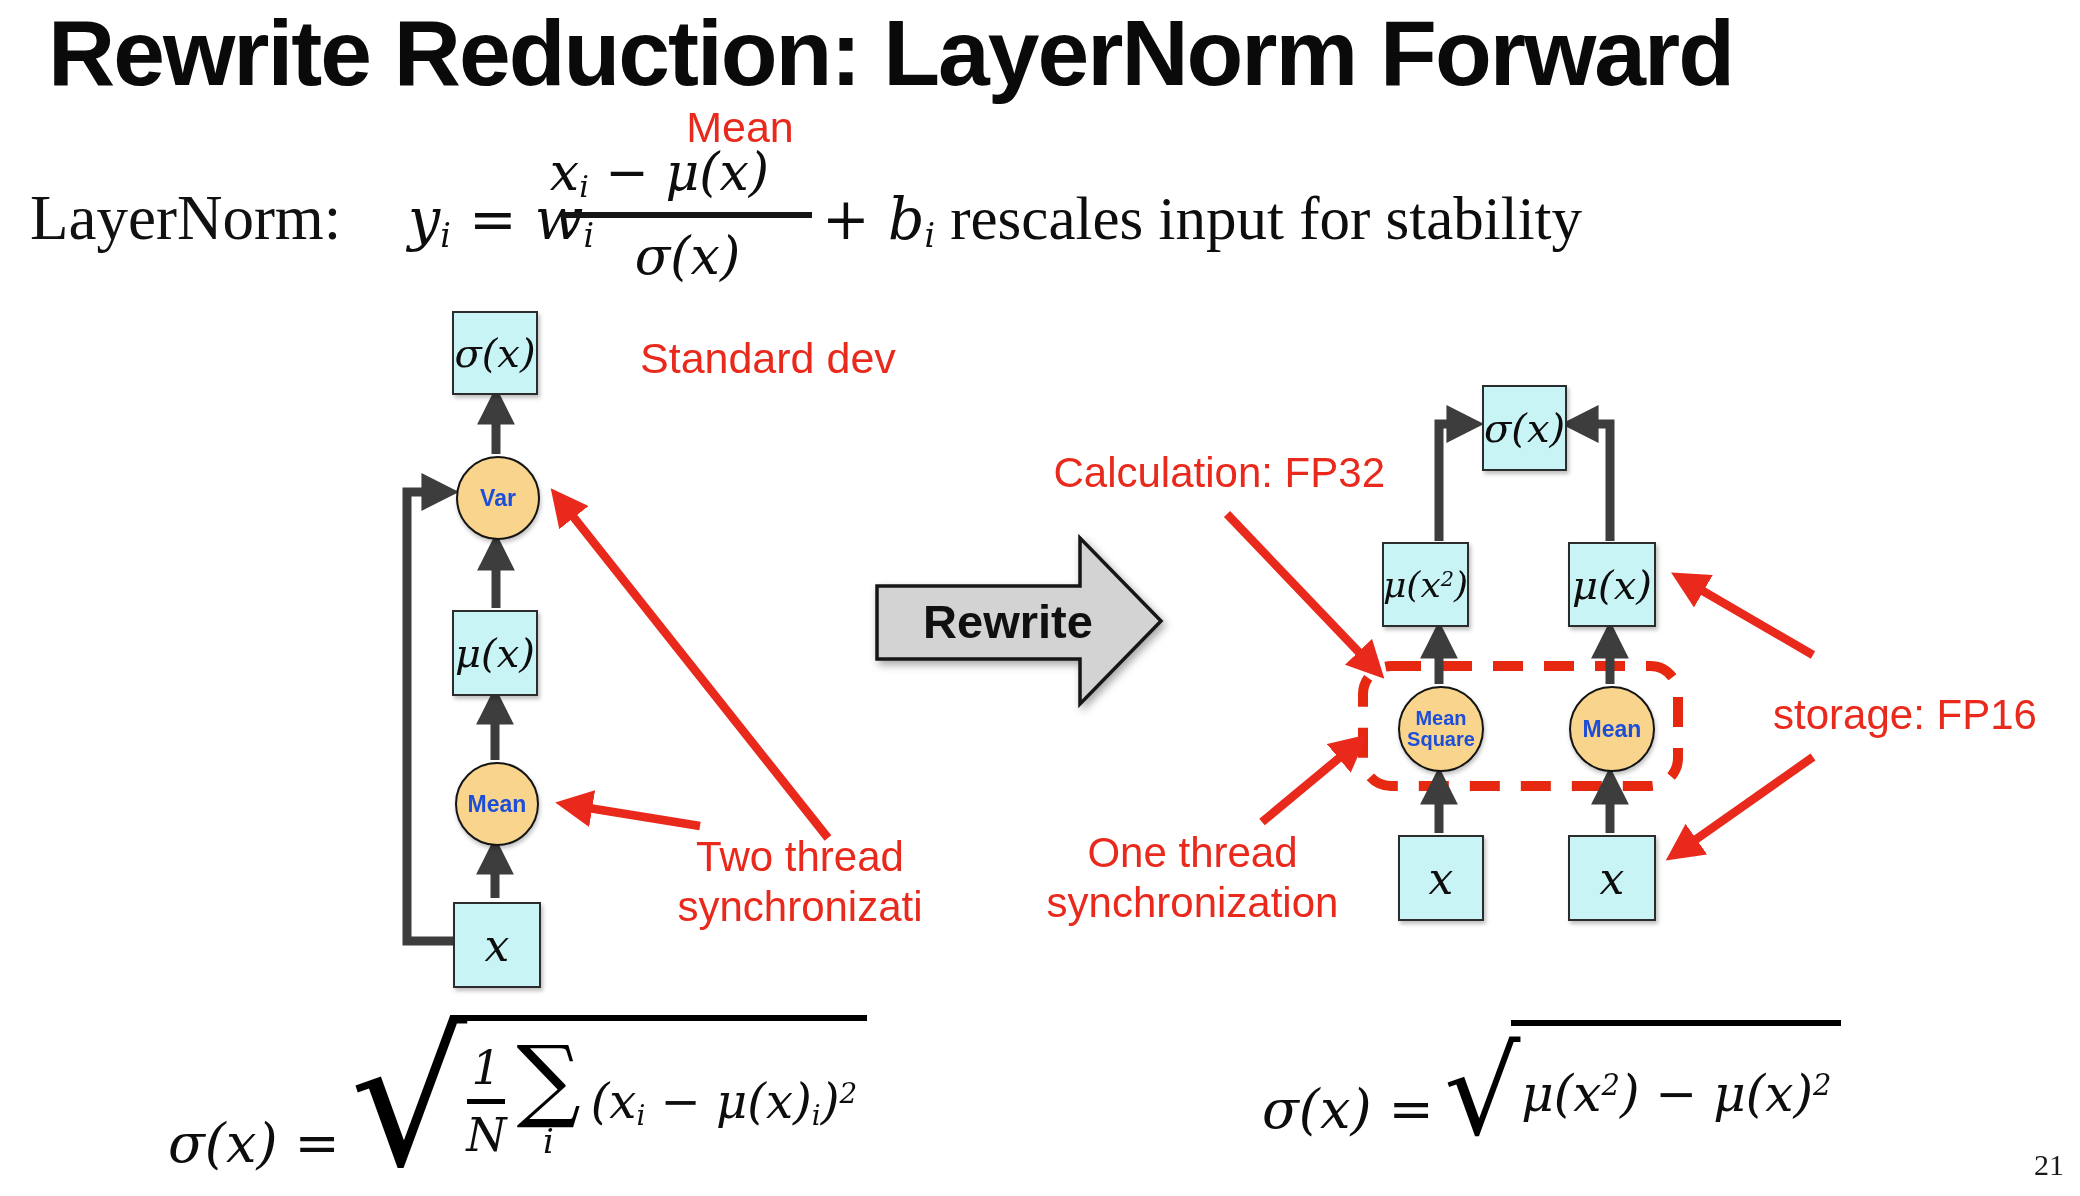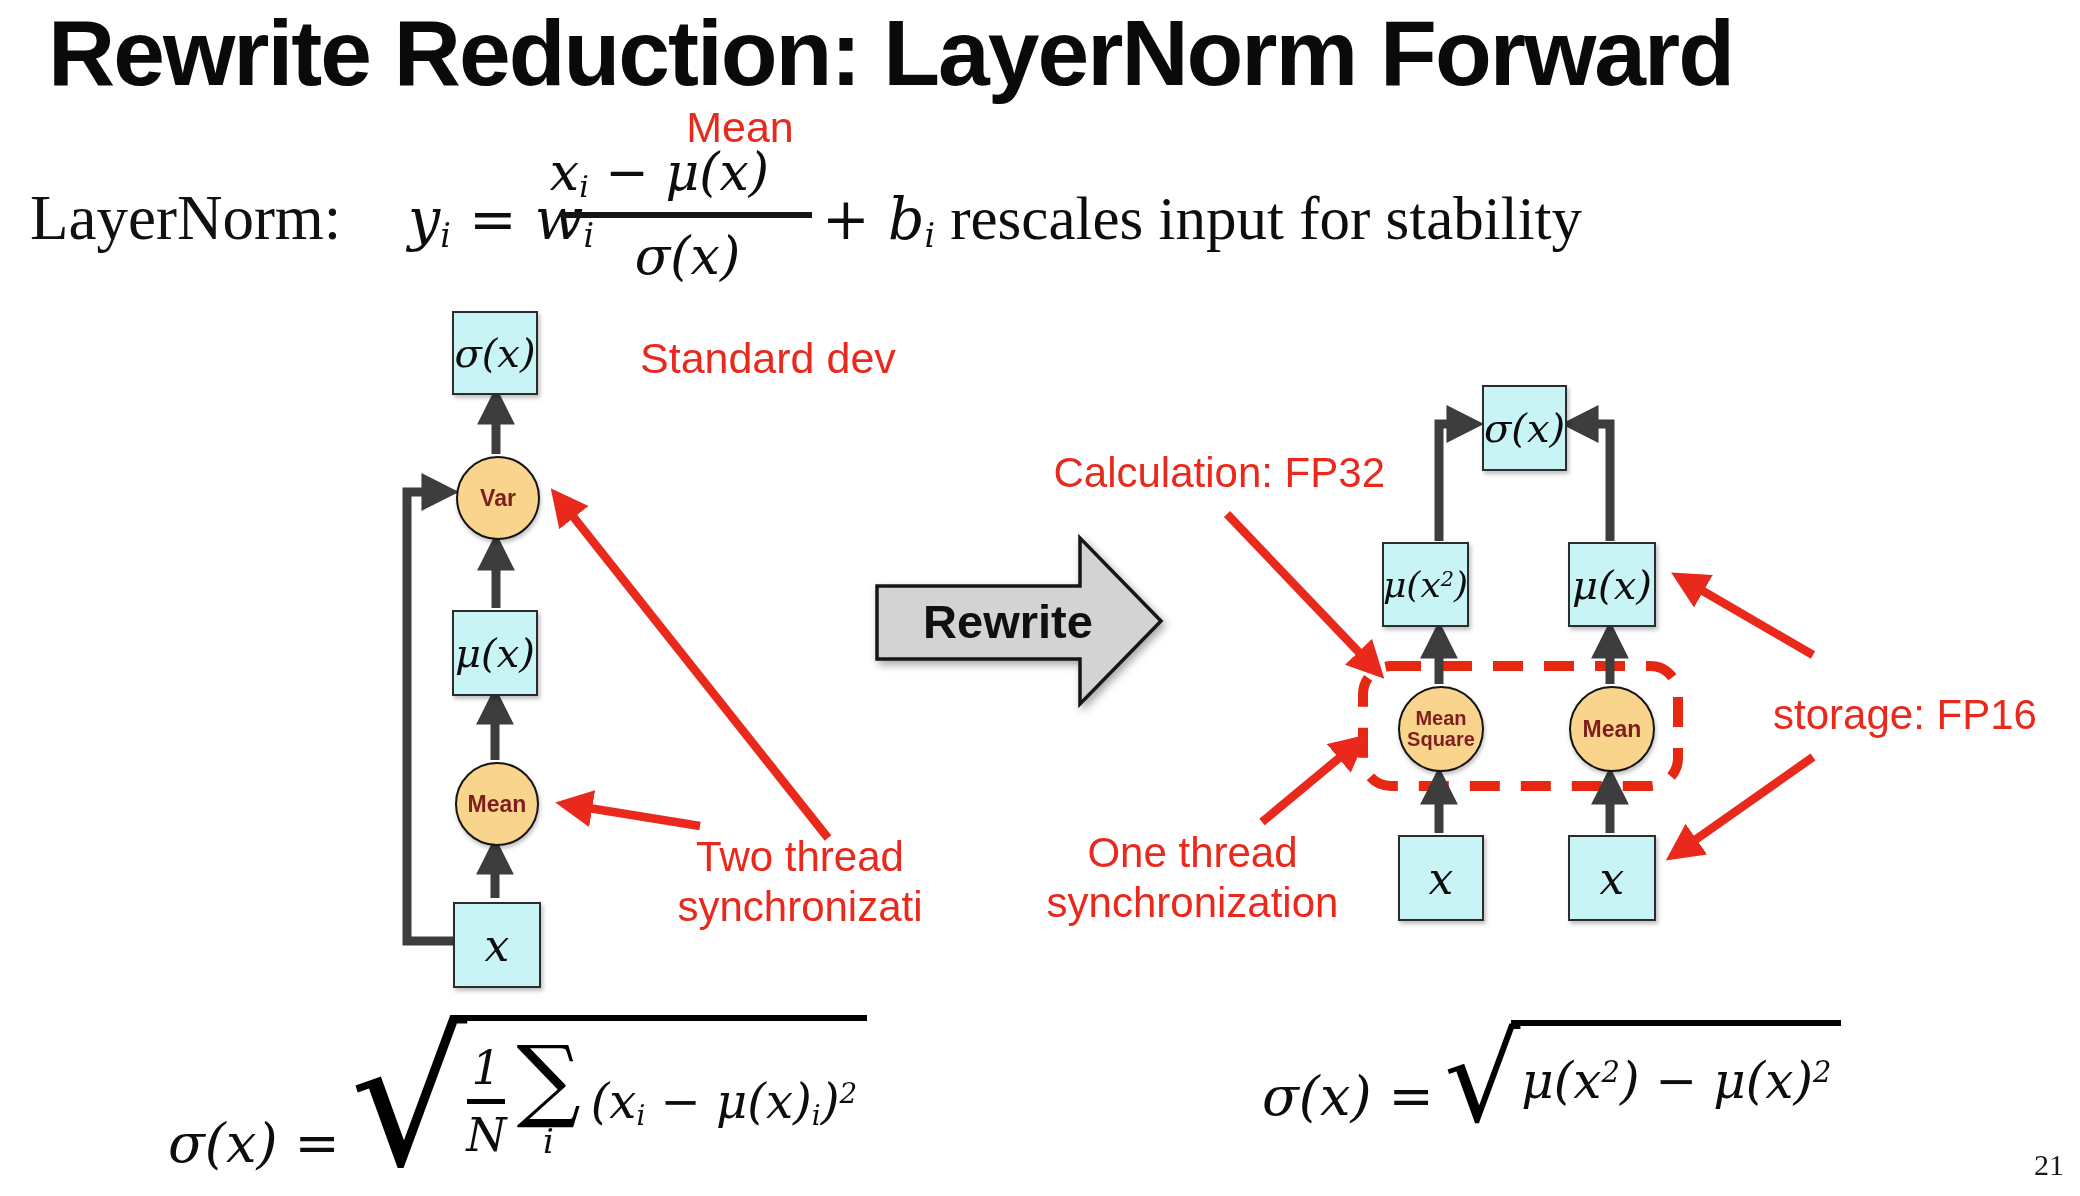--- a/index.html
+++ b/index.html
@@ -13,21 +13,21 @@
   .math sub{font-size:58%;font-style:italic;vertical-align:baseline;position:relative;top:0.24em;}
   .math sup{font-size:58%;font-style:italic;vertical-align:baseline;position:relative;top:-0.55em;}
   .plain{font-family:Liberation Serif, serif;font-style:normal;}
   
   .red{color:var(--red);font-family:"Liberation Sans",sans-serif;line-height:1.18;}
   
   .box{background:var(--box_fill);border:2.5px solid #2c2c2c;box-shadow:2px 3px 4px rgba(0,0,0,.25);
        display:flex;align-items:center;justify-content:center;}
   .circle{background:var(--circle_fill);border:2.5px solid #141414;border-radius:50%;
        box-shadow:1px 3px 4px rgba(0,0,0,.25);display:flex;flex-direction:column;align-items:center;justify-content:center;}
-  .circle .clabel{font-family:"Liberation Sans",sans-serif;font-weight:bold;font-size:23px;color:#7f1d1d;line-height:1.05;}
+  .circle .clabel{font-family:"Liberation Sans",sans-serif;font-weight:bold;font-size:23px;color:#1d4ed8;line-height:1.05;}
   .boxmath{font-size:40px;}
   
   #rewrite-label{left:883px;top:594px;width:250px;text-align:center;font-size:47px;font-weight:bold;color:#101010;}
   
   .radrow{display:flex;align-items:flex-end;}
   .lead{font-size:54px;margin-right:10px;}
   .radsign{font-family:"DejaVu Serif",serif;font-style:normal;color:#000;}
   .radbody{border-top:6px solid #000;display:flex;align-items:center;}
   .frac{display:flex;flex-direction:column;align-items:center;font-size:46px;}
   .fracbar{width:38px;height:5px;background:#000;margin:4px 0;}
@@ -142,21 +142,21 @@
         <span class="sumsign">∑</span>
         <span class="math sumidx">i</span>
       </span>
       <span class="math" style="font-size:48px;"><span>(x</span><sub>i</sub><span> − μ(x)</span><sub>i</sub><span>)</span><sup>2</sup></span>
     </span>
   </div>
 
   <div class="abs radrow" style="left:1262px;top:1020px;">
     <span class="math lead">σ(x) =</span>
     <span class="radsign" style="font-size:120px;line-height:96px;margin-right:-9px;">√</span>
-    <span class="radbody" style="height:94px;padding:8px 10px 0 10px;">
+    <span class="radbody" style="height:94px;padding:21px 10px 0 10px;">
       <span class="math" style="font-size:50px;"><span>μ(x</span><sup>2</sup><span>) − μ(x)</span><sup>2</sup></span>
     </span>
   </div>
 
   <div class="abs plain" style="left:2034px;top:1148px;font-size:30px;color:#1a1a1a;">21</div>
 
   <svg width="2080" height="1196">
     <defs>
       <marker id="ar" viewBox="0 0 10 10" refX="6" refY="5" markerWidth="4.4" markerHeight="4.4" orient="auto">
         <path d="M0 0 L10 5 L0 10 Z" style="fill:var(--red);"></path>

